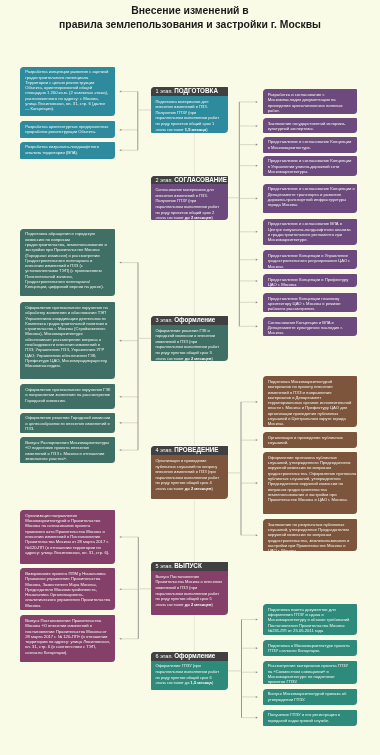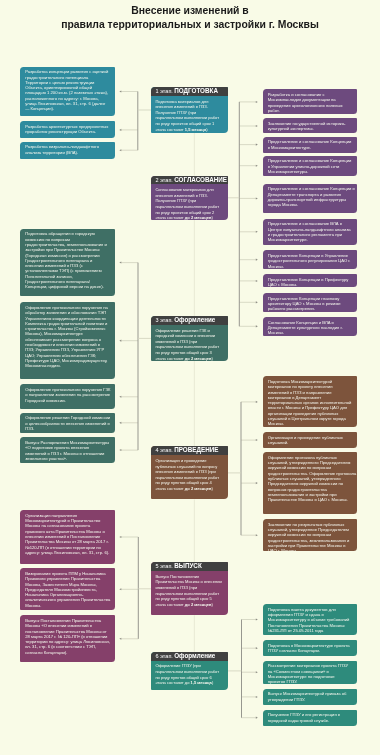--- a/index.html
+++ b/index.html
@@ -28,21 +28,21 @@
   .c-brown{background:#7d543c;}
   .c-magenta{background:#85406a;}
   .c-seagreen{background:#2e8b7c;}
 </style>
 </head>
 <body>
 
 <div id="stage">
 <div class="title">
 <div>Внесение изменений в</div>
-<div>правила территориальных и застройки г. Москвы</div>
+<div>правила землепользования и застройки г. Москвы</div>
 </div>
 <svg class="conn" viewBox="0 0 380 755">
 <line x1="120.9" y1="91.5" x2="137.8" y2="91.5" class="ln"></line>
 <line x1="120.9" y1="129.9" x2="137.8" y2="129.9" class="ln"></line>
 <line x1="120.9" y1="150.2" x2="137.8" y2="150.2" class="ln"></line>
 <line x1="137.8" y1="91.5" x2="137.8" y2="150.2" class="lv"></line>
 <line x1="137.8" y1="110.0" x2="151.0" y2="110.0" class="ln"></line>
 <line x1="120.9" y1="262.6" x2="138.0" y2="262.6" class="ln"></line>
 <line x1="120.9" y1="340.7" x2="138.0" y2="340.7" class="ln"></line>
 <line x1="120.9" y1="396.8" x2="138.0" y2="396.8" class="ln"></line>

